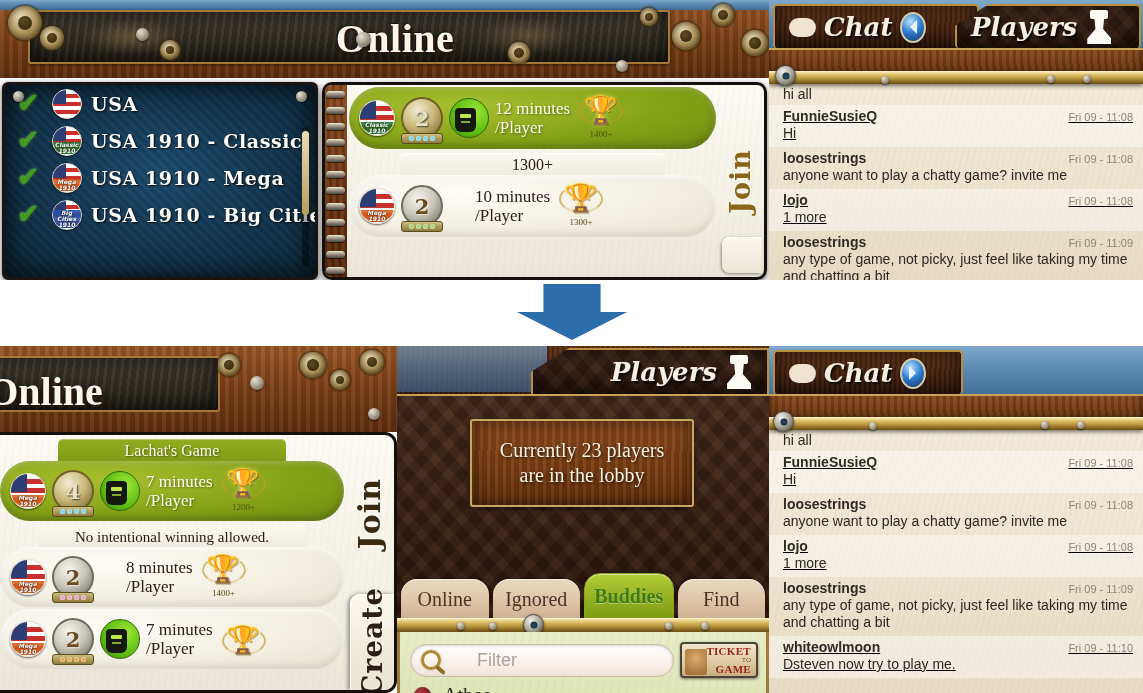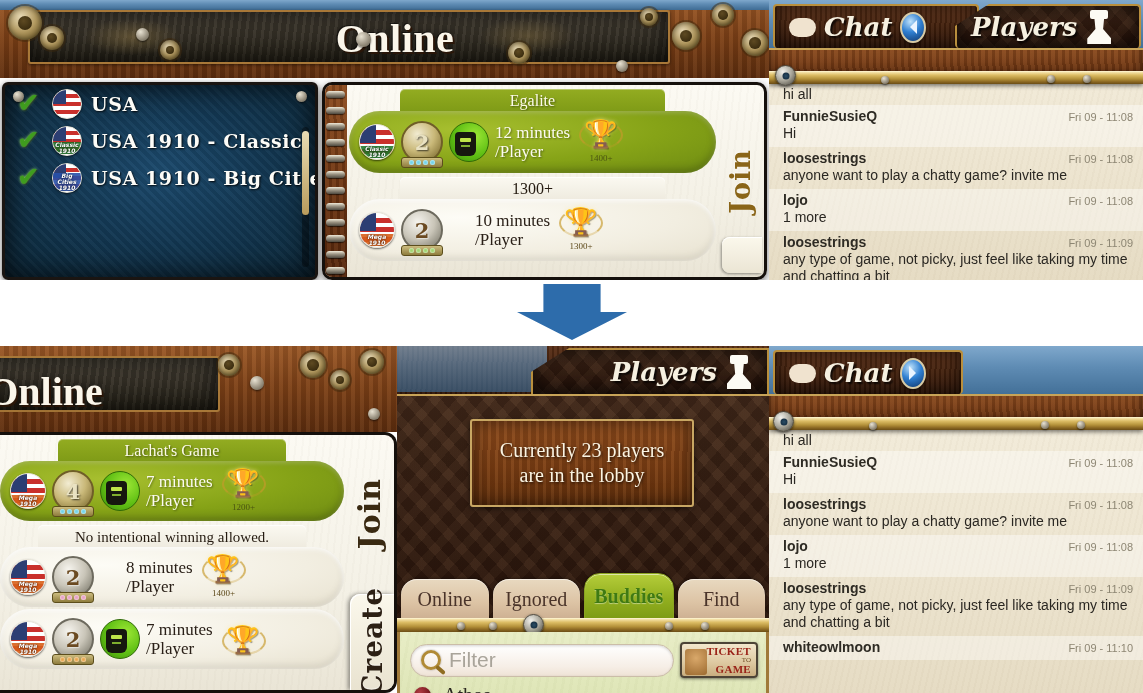--- a/index.html
+++ b/index.html
@@ -331,21 +331,21 @@
   .knob::after {
     content:""; position:absolute; left:50%; top:50%; width:7px; height:7px;
     transform:translate(-50%,-50%); border-radius:50%;
     background: radial-gradient(circle, #2a4d66, #0f2233);
   }
   .chat-log {
     position:absolute; left:0; right:0; top:84px; bottom:0;
     overflow:hidden;
   }
   .msg { padding:3px 10px 5px 14px; }
-  .msg.alt { background: rgba(255,255,255,.42); }
+  .msg.alt { background: rgba(255,255,255,.42); text-decoration: underline; }
   .msg-head { display:flex; justify-content:space-between; align-items:baseline; }
   .msg-user {
     font-size:14px; color:#2e2b24; font-weight:bold;
     font-family:"Liberation Sans", sans-serif;
   }
   .msg-time {
     font-size:11px; color:#8d8673;
     font-family:"Liberation Sans", sans-serif;
     text-align:right;
   }
@@ -469,21 +469,21 @@
   }
   .mag {
     width:20px; height:20px; border-radius:50%; flex:none;
     border:3px solid #b08a35; position:relative;
     box-shadow:0 0 2px rgba(0,0,0,.4);
   }
   .mag::after {
     content:""; position:absolute; right:-8px; bottom:-5px; width:11px; height:4px;
     background:#8f6d22; transform:rotate(42deg); border-radius:2px;
   }
-  .filter-ph { font-size:21px; color:#a9a49a; font-family:"Liberation Sans", sans-serif; }
+  .filter-ph { font-size:18px; color:#a9a49a; font-family:"Liberation Sans", sans-serif;margin-left:28px; }
   .ttr-badge {
     width:78px; height:36px; flex:none; border-radius:4px;
     border:2px solid #4c4336;
     background:
       linear-gradient(180deg,#f2e6cc,#ddc8a0 60%,#c9ae80);
     position:relative; overflow:hidden;
     box-shadow:0 1px 3px rgba(0,0,0,.5);
     display:flex; flex-direction:column; align-items:flex-end;
     justify-content:center; padding-right:5px;
   }
@@ -548,20 +548,31 @@
       <span class="flagbadge">
           <i class="canton"></i>
         <i class="vtag vt-classic">
             <b>Classic</b>
             <b>1910</b>
           </i>
       </span>
       <span class="filter-label">USA 1910 - Classic</span>
     </div>
 
+    <div class="filter-row">
+      <span class="check"></span>
+      <span class="flagbadge">
+          <i class="canton"></i>
+        <i class="vtag vt-mega">
+            <b>Mega</b>
+            <b>1910</b>
+          </i>
+      </span>
+      <span class="filter-label">USA 1910 - Mega</span>
+    </div>
 
     <div class="filter-row">
       <span class="check"></span>
       <span class="flagbadge">
           <i class="canton"></i>
         <i class="vtag vt-big">
             <b>Big Cities</b>
             <b>1910</b>
           </i>
       </span>
@@ -587,21 +598,20 @@
         <i class="ring" style="top:118px"></i>
         <i class="ring" style="top:134px"></i>
       <i class="ring" style="top:150px"></i>
         <i class="ring" style="top:166px"></i>
         <i class="ring" style="top:182px"></i>
     </div>
 
     <div class="games-list">
 
       <div class="game-card g-green">
-        <div class="game-tab">Egalite</div>
         <div class="game-body">
           <span class="flagbadge" style="width:36px;height:36px">
               <i class="canton"></i>
             <i class="vtag vt-classic">
                 <b>Classic</b>
                 <b>1910</b>
               </i>
           </span>
           <span class="medallion med-gold">
             <span>2</span>
@@ -942,17 +952,18 @@
           <span class="msg-user">loosestrings</span>
           <span class="msg-time">Fri 09 - 11:09</span>
         </div>
         <div class="msg-body">any type of game, not picky, just feel like taking my time and chatting a bit</div>
       </div>
       <div class="msg alt">
         <div class="msg-head">
           <span class="msg-user">whiteowlmoon</span>
           <span class="msg-time">Fri 09 - 11:10</span>
         </div>
+        <div class="msg-body">Dsteven now try to play me.</div>
       </div>
     </div>
   </div>
 
 </div>
 
 </body></html>

